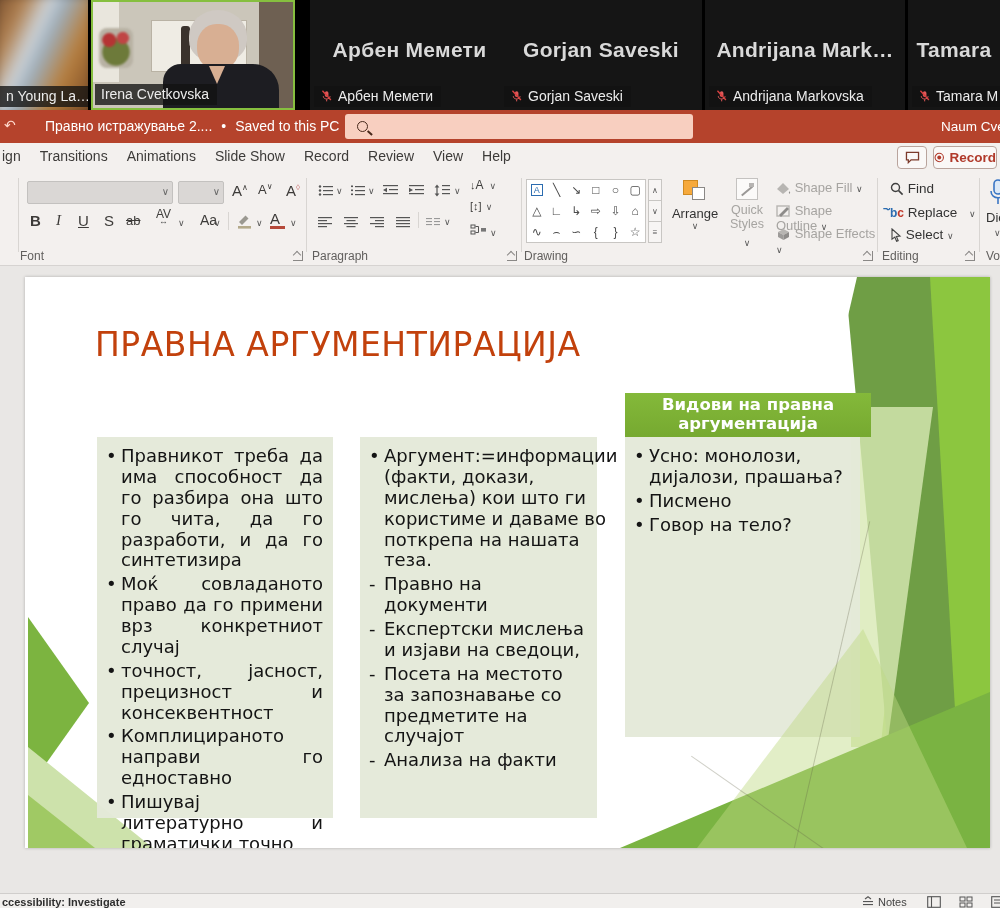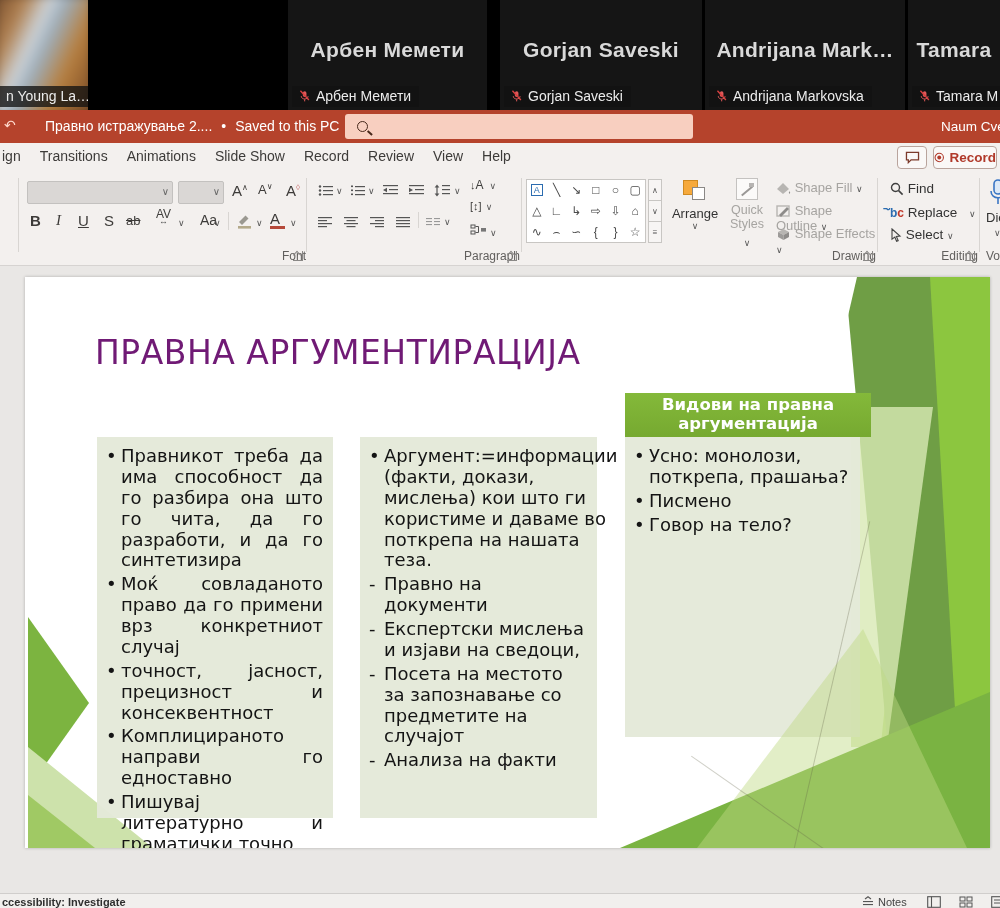--- a/index.html
+++ b/index.html
@@ -41,42 +41,42 @@
 
 .tabsrow{position:absolute;left:0;top:143px;width:1000px;height:29px;background:#f3f0ee}
 .tabs{position:absolute;left:2px;top:5px;display:flex;gap:19px;font-size:14px;color:#3d3b39;white-space:nowrap}
 .tab{cursor:default}
 .btn-out{position:absolute;top:3px;height:23px;border:1px solid #b9a49d;border-radius:4px;background:#faf8f7;display:flex;align-items:center;justify-content:center;gap:5px}
 .rec-txt{color:#b0392a;font-size:13.5px;font-weight:bold}
 
 
 .ribbon{position:absolute;left:0;top:172px;width:1000px;height:94px;background:#f3f0ee;border-bottom:1px solid #d6d3d1;color:#3f3e3c}
 .vsep{position:absolute;top:6px;height:74px;width:1px;background:#d8d5d2}
-.glabel{position:absolute;top:77px;left:0;right:0;text-align:right;font-size:12px;color:#615f5d}
+.glabel{position:absolute;top:77px;left:0;right:0;text-align:left;font-size:12px;color:#615f5d}
 .launch{position:absolute;top:79px;right:3px;width:10px;height:10px;border-left:1px solid #8a8886;border-top:1px solid #8a8886;transform:rotate(180deg)}
 .launch:after{content:"";position:absolute;left:2px;top:2px;width:5px;height:5px;border-left:1px solid #8a8886;border-bottom:1px solid #8a8886;transform:rotate(-45deg)}
 .combo{position:absolute;height:23px;background:#dad7d5;border:1px solid #c3c1bf;border-radius:2px}
 .combo .car{position:absolute;right:3px;top:4px;font-size:10px;color:#666}
 .rbtn{position:absolute;font-size:15px;color:#3d3b39}
 .sm{font-size:9px;color:#555}
 .stack{display:inline-flex;flex-direction:column;align-items:center;line-height:.7}
 .car{font-size:9px;color:#555}
 .glyphcell{display:flex;align-items:center;justify-content:center;font-size:12px;color:#4a4a4a}
 .gallery{position:absolute;left:2px;top:7px;width:120px;height:64px;background:#fff;border:1px solid #c8c6c3;display:grid;grid-template-columns:repeat(6,1fr);grid-template-rows:repeat(3,1fr)}
 .scrollcol{position:absolute;left:124px;top:7px;width:14px;height:64px;display:flex;flex-direction:column}
 .scrollcol div{flex:1;border:1px solid #c8c6c3;border-top:0;background:#f7f5f4;font-size:8px;display:flex;align-items:center;justify-content:center;color:#555}
 .scrollcol div:first-child{border-top:1px solid #c8c6c3}
 .dis{color:#a6a4a1}
 .icn{display:inline-block;vertical-align:middle}
 
 
 .canvas{position:absolute;left:0;top:266px;width:1000px;height:627px;background:#e9e7e5}
 .slide{position:absolute;left:25px;top:11px;width:965px;height:571px;background:#fff;overflow:hidden;font-family:"DejaVu Sans",sans-serif;box-shadow:0 0 3px rgba(0,0,0,.25)}
 .deco{position:absolute;inset:0}
-.sl-title{position:absolute;left:70px;top:56px;font-size:33px;color:#701a75;letter-spacing:.5px;z-index:5;white-space:nowrap}
+.sl-title{position:absolute;left:70px;top:48px;font-size:33px;color:#c2410c;letter-spacing:.5px;z-index:5;white-space:nowrap}
 .colhead{position:absolute;height:44px;background:linear-gradient(#84b93a,#76a930);display:flex;align-items:center;justify-content:center;text-align:center;font-weight:bold;font-size:16.5px;line-height:1.15;z-index:5;padding:2px 6px}
 .colbody{position:absolute;background:rgba(228,233,217,.96);z-index:5;padding:9px 10px 0 9px;font-size:18px;line-height:1.16;color:#141414}
 .item{display:flex;margin-bottom:3px}
 .item .m{width:15px;flex:none}
 .item .t{flex:1}
 .just .t{text-align:justify}
 .thinline{position:absolute;width:1px;background:rgba(95,95,70,.3);z-index:6}
 
 
 .statusbar{position:absolute;left:0;top:893px;width:1000px;height:16px;background:#f1efed;border-top:1px solid #d0cecc;font-size:11px;color:#2f2f2f}
@@ -89,21 +89,37 @@
 
 <div class="stage">
 
   <div class="meet">
     <div class="tile" style="left:0;width:88px">
       <div class="t1bg"></div>
       <div class="plabel" style="left:0">
         <span>n Young La…</span>
       </div>
     </div>
-    <div class="tile" style="left:288px;width:199px">
+    <div class="tile t2" style="left:91px;width:204px">
+      <div class="wall"></div>
+      <div class="win"></div>
+      <div class="shelf"></div>
+      <div class="statue1"></div>
+      <div class="statue2"></div>
+      <div class="flowers"></div>
+      <div class="shelfdark"></div>
+      <div class="hair"></div>
+      <div class="face"></div>
+      <div class="body"></div>
+      <div class="collar"></div>
+      <div class="plabel" style="left:2px">
+        <span>Irena Cvetkovska</span>
+      </div>
+    </div>
+    <div class="tile" style="left:310px;width:199px">
       <div class="bigname">Арбен Мемети</div>
       <div class="plabel" style="left:4px">
         <span class="micoff">
             <svg width="13" height="14" viewBox="0 0 16 16">
               <rect x="6" y="2" width="4.4" height="7.2" rx="2.2" fill="#e05a5a"></rect>
               <path d="M4 8.2c0 4.6 8.4 4.6 8.4 0" stroke="#e05a5a" stroke-width="1.2" fill="none"></path>
               <line x1="8.2" y1="12" x2="8.2" y2="14.6" stroke="#e05a5a" stroke-width="1.2"></line>
               <line x1="3" y1="1.5" x2="13.4" y2="13" stroke="#d94040" stroke-width="1.7"></line>
             </svg>
           </span>
@@ -502,21 +518,21 @@
   <div class="item">
     <span class="m">-</span>
     <span class="t">Анализа на факти</span>
   </div>
 </div>
 
       <div class="colhead" style="left:600px;top:116px;width:246px;color:#fff">Видови на правна аргументација</div>
       <div class="colbody" style="left:600px;top:160px;width:235px;height:300px">
   <div class="item">
     <span class="m">•</span>
-    <span class="t">Усно: монолози, поткрепа, прашања?</span>
+    <span class="t">Усно: монолози, дијалози, прашања?</span>
   </div>
 
   <div class="item">
     <span class="m">•</span>
     <span class="t">Писмено</span>
   </div>
 
   <div class="item">
     <span class="m">•</span>
     <span class="t">Говор на тело?</span>

